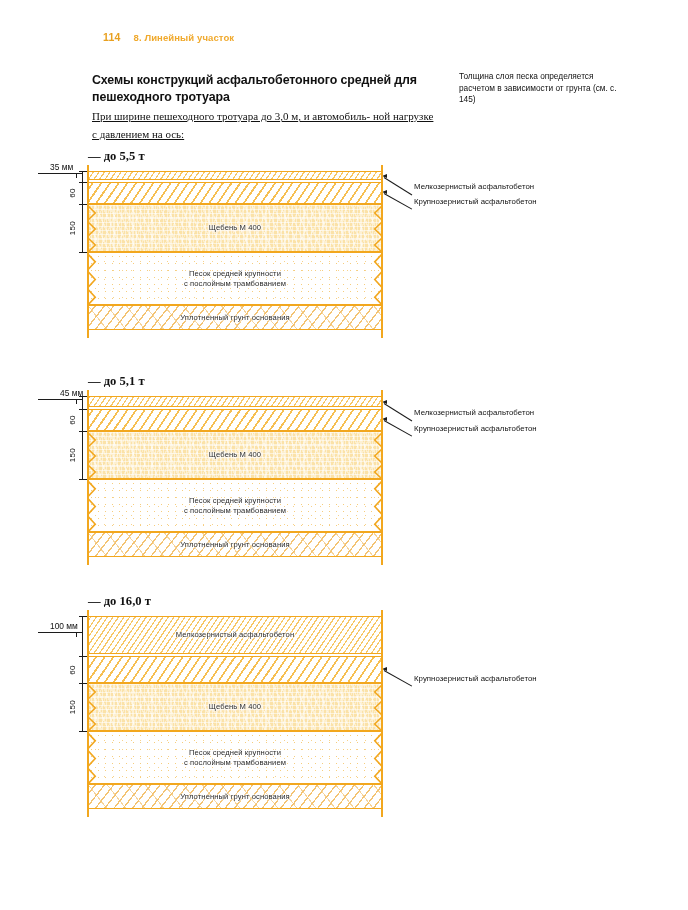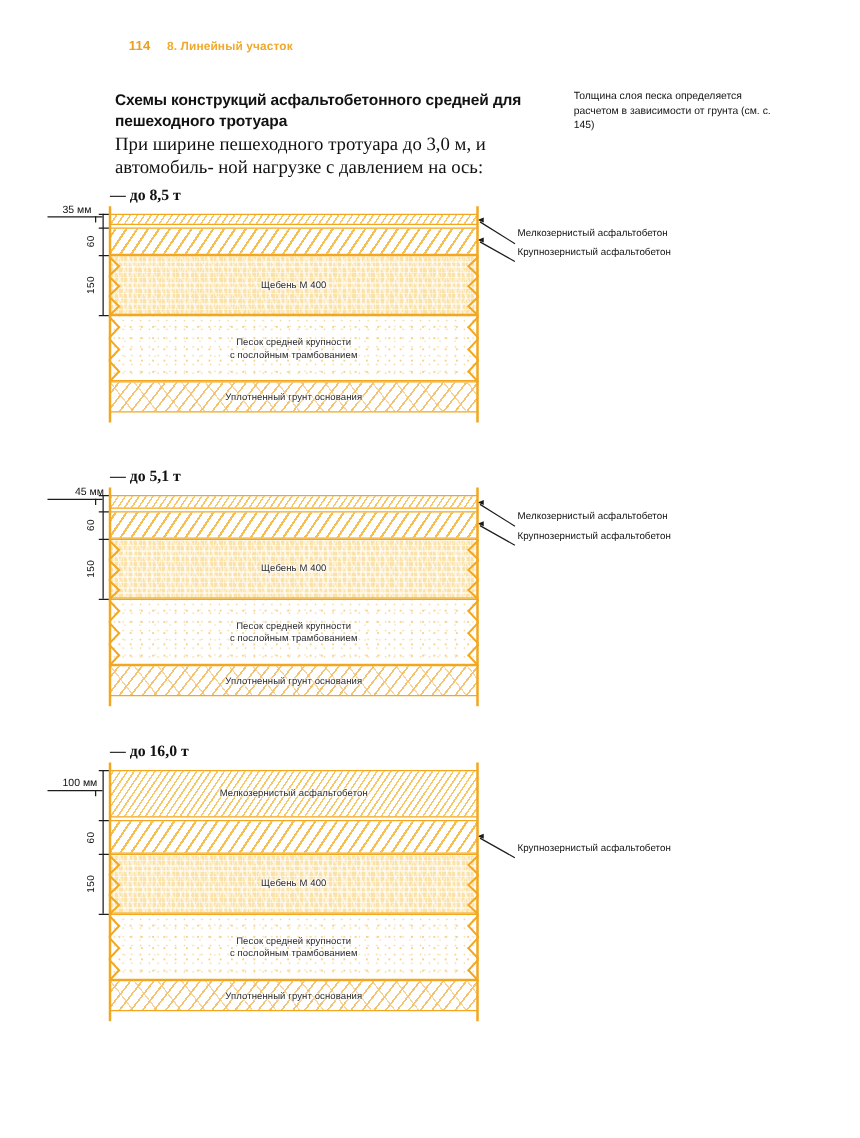--- a/index.html
+++ b/index.html
@@ -50,23 +50,24 @@
     line-height: 17px;
     color: #111;
     letter-spacing: -.1px;
   }
   .intro {
     position: absolute;
     left: 92px;
     top: 108px;
     width: 342px;
     font-family: "Liberation Serif", serif;
-    font-size: 15px;
+    font-size: 11px;
     line-height: 17.5px;
     color: #111;
+    text-decoration: underline;
   }
   .sidenote {
     position: absolute;
     left: 459px;
     top: 71px;
     width: 165px;
     font-size: 8.3px;
     line-height: 11.6px;
     color: #111;
   }
@@ -238,21 +239,21 @@
 </div>
 
 <div class="heading">Схемы конструкций асфальтобетонного средней
 для пешеходного тротуара</div>
 <div class="intro">При ширине пешеходного тротуара до 3,0 м, и автомобиль-
 ной нагрузке с давлением на ось:</div>
 <div class="sidenote">Толщина слоя песка определяется расчетом в зависимости от грунта (см. с. 145)</div>
 
 <div id="diagrams-root">
     <div class="diagram" style="top: 149px;">
-      <div class="load-label">— до 8,5 т</div>
+      <div class="load-label">— до 5,5 т</div>
       <div class="stack">
         <div class="layer fill-hatch-fine" style="height: 9px;"></div>
         <div class="layer fill-hatch-r" style="height: 22px; margin-top: 2px;"></div>
         <div class="layer fill-gravel" style="height: 48px;">
           <div class="zz left"><svg width="11" height="48" viewBox="0 0 11 48">
               <polyline points="0,0 8.25,8 0,16 8.25,24 0,32 8.25,40 0,48 0,48" fill="none" stroke="#f2a71e" stroke-width="1.6"></polyline>
             </svg></div>
           <div class="zz right"><svg width="11" height="48" viewBox="0 0 11 48">
               <polyline points="11,0 2.75,8 11,16 2.75,24 11,32 2.75,40 11,48 11,48" fill="none" stroke="#f2a71e" stroke-width="1.6"></polyline>
             </svg></div>

